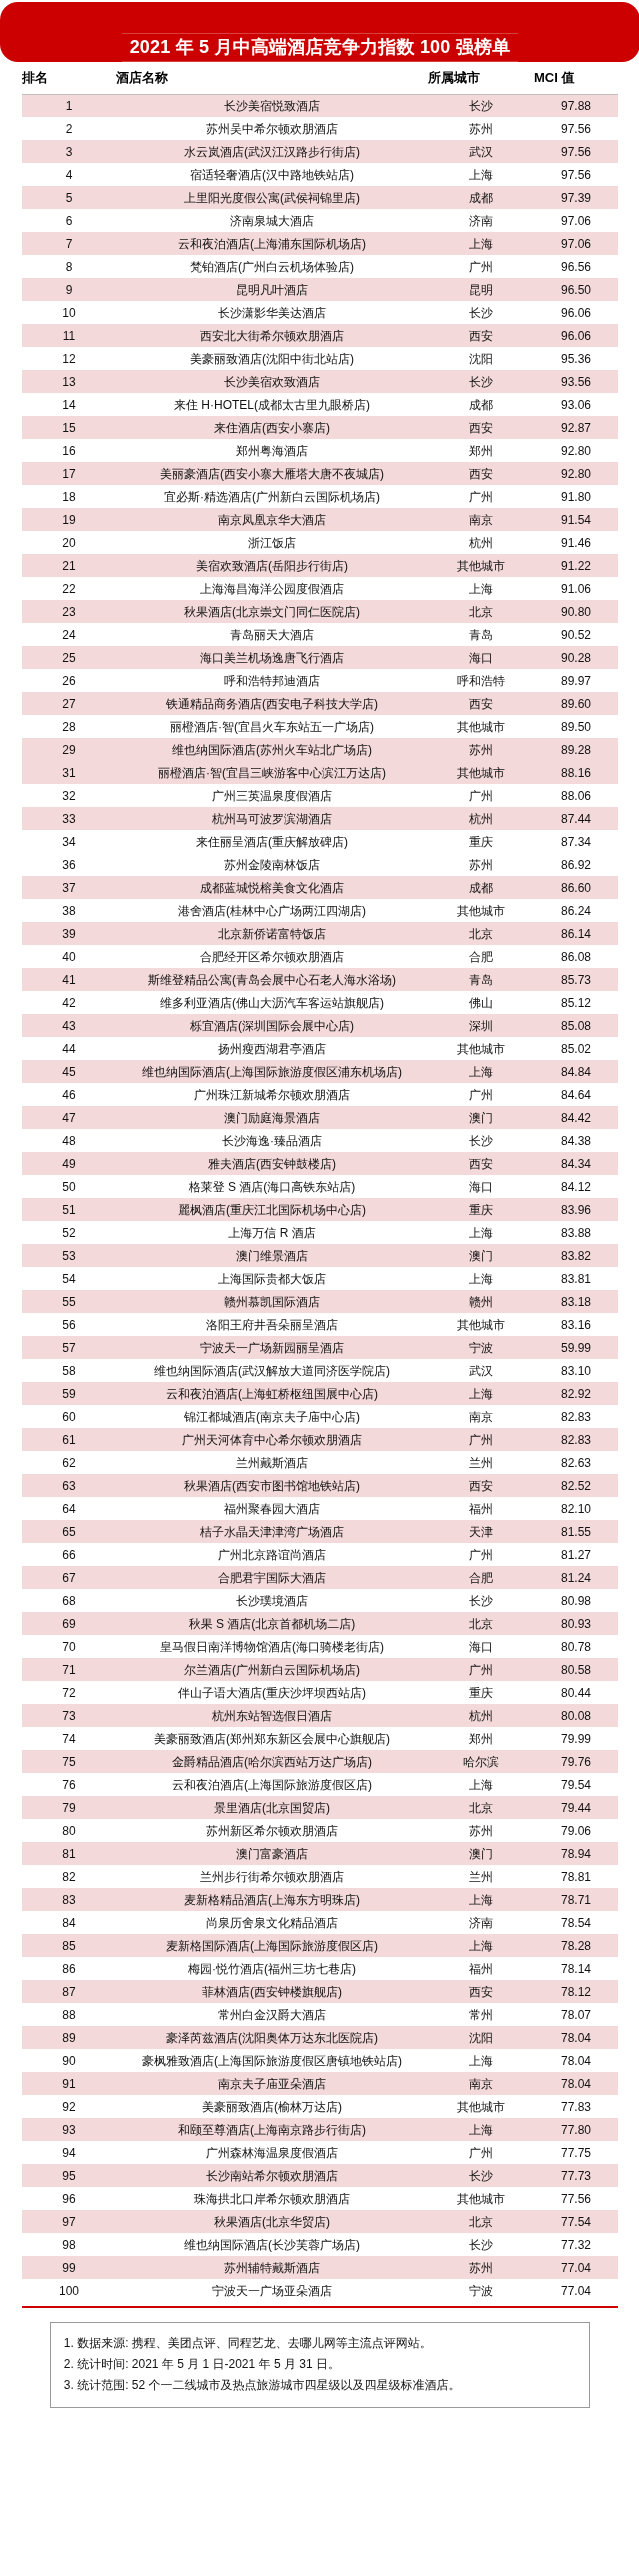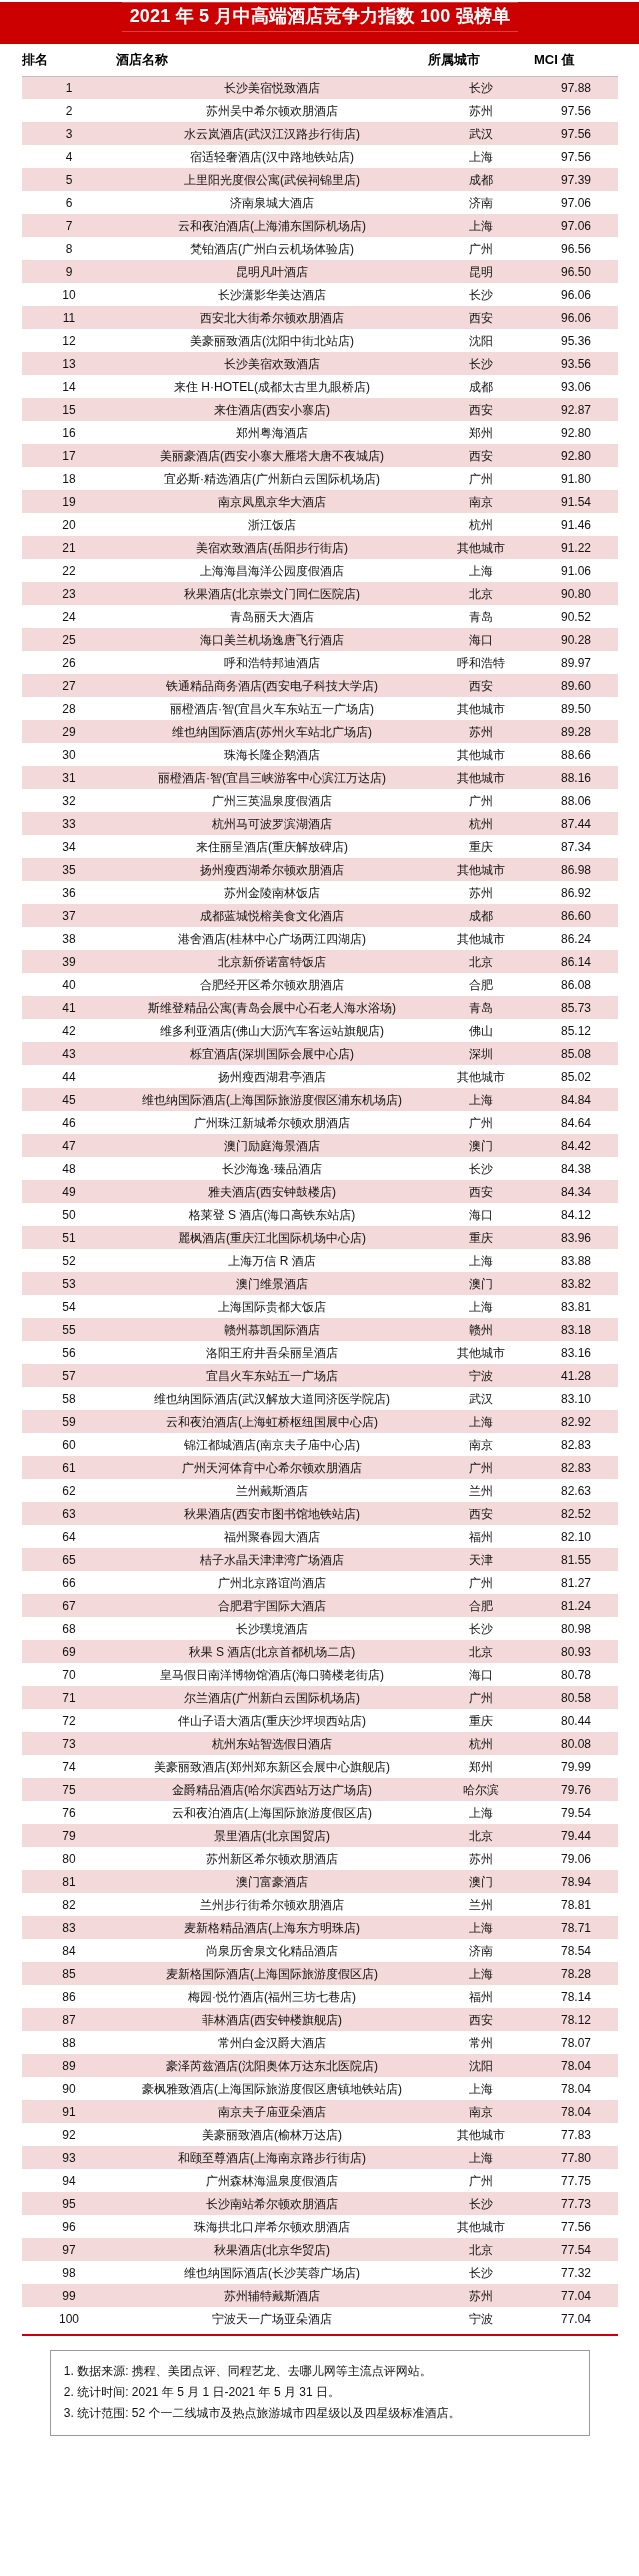--- a/index.html
+++ b/index.html
@@ -12,25 +12,26 @@
   #page {
     width: 640px;
     min-height: 2576px;
     background: #ffffff;
     position: relative;
     overflow: hidden;
   }
   
   .title-bar {
     background: #CC0000;
-    height: 42px;
+    height: 60px;
     margin: 2.4px 0 0 0;
     display: flex;
-    align-items: flex-start;
+    align-items: flex-end;
     justify-content: center;
+    border-radius: 18px;
   }
   .title-bar .title-inner {
     border-top: 0.8px solid #d94040;
     border-bottom: 0.8px solid #d94040;
     padding: 0.8px 8px 2.4px 8px;
   }
   .title-text {
     color: #ffffff;
     font-size: 18px;
     font-weight: bold;
@@ -290,26 +291,20 @@
           <td class="name-cell">丽橙酒店·智(宜昌火车东站五一广场店)</td>
           <td class="city-cell">其他城市</td>
           <td class="mci-cell">89.50</td>
         </tr>
         <tr class="odd">
           <td class="rank-cell">29</td>
           <td class="name-cell">维也纳国际酒店(苏州火车站北广场店)</td>
           <td class="city-cell">苏州</td>
           <td class="mci-cell">89.28</td>
         </tr>
-        <tr class="even">
-          <td class="rank-cell">30</td>
-          <td class="name-cell">珠海长隆企鹅酒店</td>
-          <td class="city-cell">其他城市</td>
-          <td class="mci-cell">88.66</td>
-        </tr>
         <tr class="odd">
           <td class="rank-cell">31</td>
           <td class="name-cell">丽橙酒店·智(宜昌三峡游客中心滨江万达店)</td>
           <td class="city-cell">其他城市</td>
           <td class="mci-cell">88.16</td>
         </tr>
         <tr class="even">
           <td class="rank-cell">32</td>
           <td class="name-cell">广州三英温泉度假酒店</td>
           <td class="city-cell">广州</td>
@@ -320,26 +315,20 @@
           <td class="name-cell">杭州马可波罗滨湖酒店</td>
           <td class="city-cell">杭州</td>
           <td class="mci-cell">87.44</td>
         </tr>
         <tr class="even">
           <td class="rank-cell">34</td>
           <td class="name-cell">来住丽呈酒店(重庆解放碑店)</td>
           <td class="city-cell">重庆</td>
           <td class="mci-cell">87.34</td>
         </tr>
-        <tr class="odd">
-          <td class="rank-cell">35</td>
-          <td class="name-cell">扬州瘦西湖希尔顿欢朋酒店</td>
-          <td class="city-cell">其他城市</td>
-          <td class="mci-cell">86.98</td>
-        </tr>
         <tr class="even">
           <td class="rank-cell">36</td>
           <td class="name-cell">苏州金陵南林饭店</td>
           <td class="city-cell">苏州</td>
           <td class="mci-cell">86.92</td>
         </tr>
         <tr class="odd">
           <td class="rank-cell">37</td>
           <td class="name-cell">成都蓝城悦榕美食文化酒店</td>
           <td class="city-cell">成都</td>
@@ -454,23 +443,23 @@
           <td class="mci-cell">83.18</td>
         </tr>
         <tr class="even">
           <td class="rank-cell">56</td>
           <td class="name-cell">洛阳王府井吾朵丽呈酒店</td>
           <td class="city-cell">其他城市</td>
           <td class="mci-cell">83.16</td>
         </tr>
         <tr class="odd">
           <td class="rank-cell">57</td>
-          <td class="name-cell">宜昌火车东站五一广场店</td>
+          <td class="name-cell">宁波天一广场新园丽呈酒店</td>
           <td class="city-cell">宁波</td>
-          <td class="mci-cell">41.28</td>
+          <td class="mci-cell">59.99</td>
         </tr>
         <tr class="even">
           <td class="rank-cell">58</td>
           <td class="name-cell">维也纳国际酒店(武汉解放大道同济医学院店)</td>
           <td class="city-cell">武汉</td>
           <td class="mci-cell">83.10</td>
         </tr>
         <tr class="odd">
           <td class="rank-cell">59</td>
           <td class="name-cell">云和夜泊酒店(上海虹桥枢纽国展中心店)</td>

